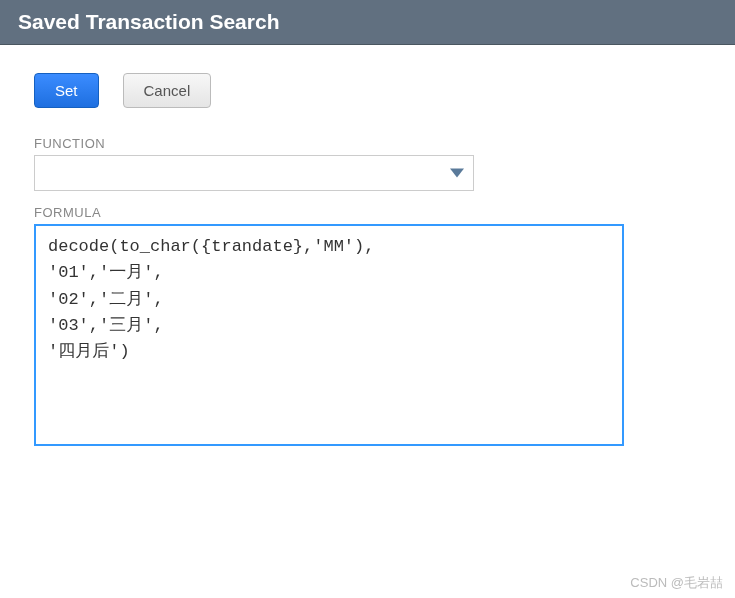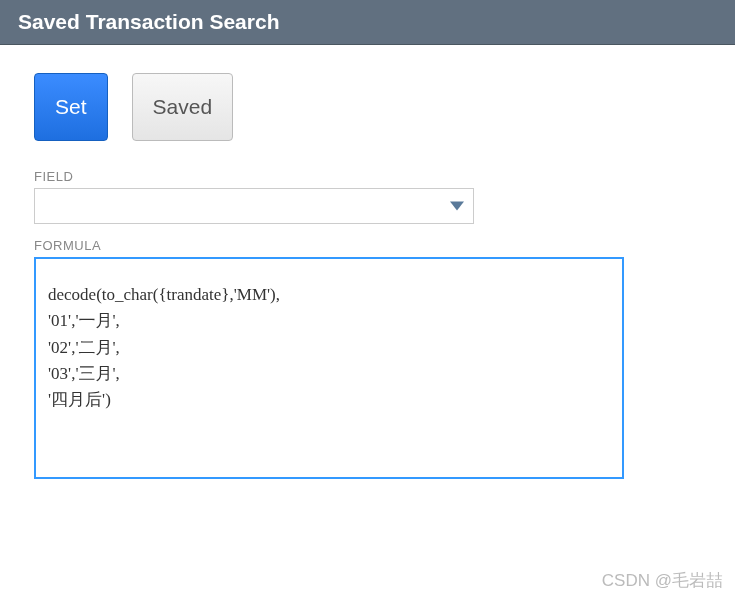--- a/index.html
+++ b/index.html
@@ -24,22 +24,22 @@
     }
     .content {
       padding: 28px 34px 20px 34px;
     }
     .button-row {
       display: flex;
       gap: 24px;
       margin-bottom: 28px;
     }
     .btn {
-      padding: 21px 20px;
-      font-size: 21px;
+      padding: 8px 20px;
+      font-size: 15px;
       border-radius: 4px;
       cursor: pointer;
       font-family: inherit;
     }
     .btn-primary {
       background: linear-gradient(#3b8cff, #1e6fe0);
       color: #fff;
       border: 1px solid #1560c0;
       font-weight: 500;
     }
@@ -84,59 +84,59 @@
       border-top: 9px solid #5a7a9a;
       pointer-events: none;
     }
     .formula-group {
       width: 590px;
     }
     .formula-box {
       width: 100%;
       height: 222px;
       border: 2px solid #3399ff;
-      padding: 23px 12px;
+      padding: 8px 12px;
       font-size: 17px;
       color: #333;
-      font-family: Liberation Serif, serif;
+      font-family: Liberation Mono, monospace;
       line-height: 1.55;
       resize: none;
       outline: none;
       white-space: pre-wrap;
     }
     .watermark {
       position: absolute;
       bottom: 6px;
       right: 12px;
-      font-size: 17px;
+      font-size: 13px;
       color: #bbb;
     }
   </style>
 </head>
 <body>
 
 <div class="header">
   <span>Saved Transaction Search</span>
 </div>
 
 <div class="content">
 
   <div class="button-row">
     <button class="btn btn-primary">Set</button>
-    <button class="btn btn-secondary">Saved</button>
+    <button class="btn btn-secondary">Cancel</button>
   </div>
 
-
   <div class="form-group">
-    <label class="form-label">FIELD</label>
+    <label class="form-label">FUNCTION</label>
     <div class="select-wrap">
       <div class="select-box"></div>
       <div class="select-caret"></div>
     </div>
   </div>
+
 
   <div class="form-group formula-group">
     <label class="form-label">FORMULA</label>
     <textarea class="formula-box" style="">decode(to_char({trandate},'MM'),
 '01','一月',
 '02','二月',
 '03','三月',
 '四月后')</textarea>
   </div>
 

